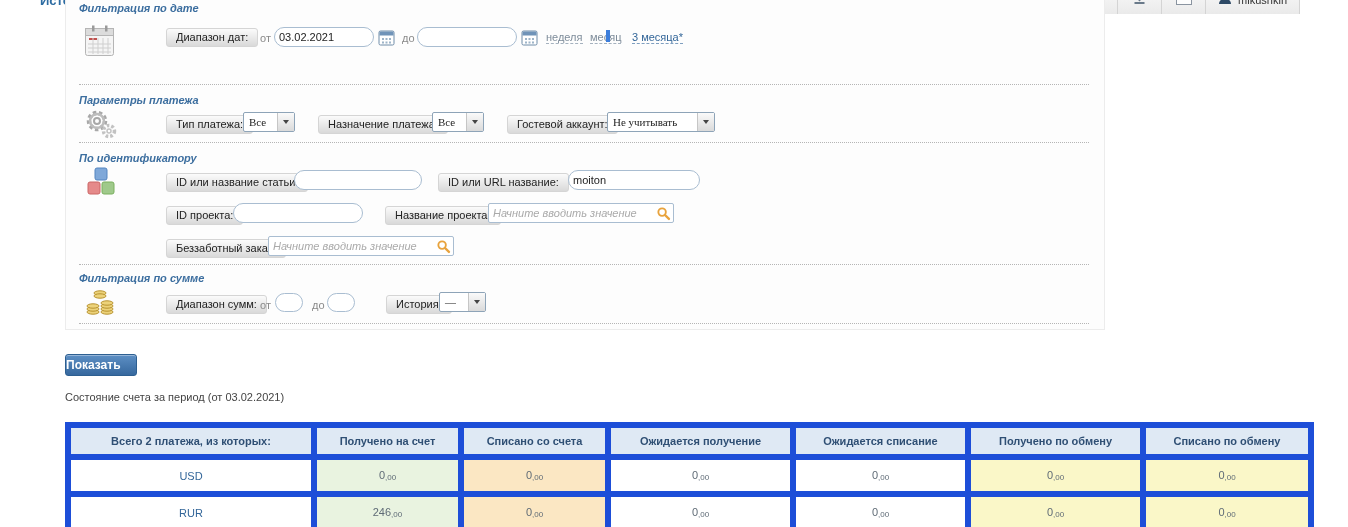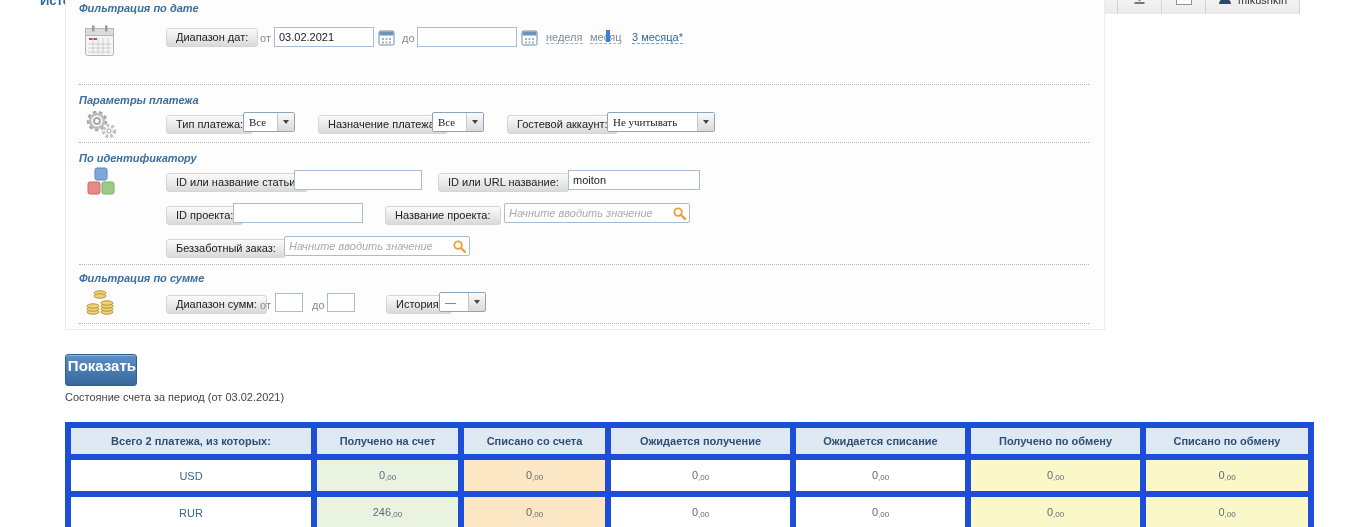--- a/index.html
+++ b/index.html
@@ -20,41 +20,41 @@
   .user-cell{width:auto;padding:0 12px;gap:6px;border-right:1px solid #d4d4d4;}
   .user-cell .uname{font-size:11px;color:#333;}
 
   
   .filter-panel{position:absolute;left:65px;top:-20px;width:1040px;height:350px;background:#fdfdfd;border:1px solid #ececec;box-sizing:border-box;}
   .filter-panel > *{position:absolute;}
   .fp-h{font-size:11px;font-weight:bold;color:#3c6e9f;white-space:nowrap;font-style:italic;}
   .icon32{width:34px;height:34px;}
   .pill{font-size:11px;color:#222;padding:2px 9px 3px;background:linear-gradient(#fbfbfb,#d9d9d9);border:1px solid #d5d5d5;border-radius:3px;white-space:nowrap;box-sizing:border-box;}
   .mini-label{font-size:11px;color:#8a8a8a;white-space:nowrap;}
-  .inp{border:1px solid #a9bdd1;height:20px;box-sizing:border-box;font-size:11px;padding:0 4px;color:#222;background:#fff;border-radius:0;font-family:inherit;}
+  .inp{border:1px solid #a9bdd1;height:20px;box-sizing:border-box;font-size:11px;padding:0 4px;color:#222;background:#fff;border-radius:10px;font-family:inherit;}
   .inp::placeholder{color:#aaa;font-style:italic;}
   .cal-btn{width:17px;height:17px;cursor:pointer;display:inline-flex;}
   .qlink{font-size:11px;color:#7e8c9a;border-bottom:1px dashed #a5b2bf;cursor:pointer;white-space:nowrap;}
   .qlink.accent{color:#336699;border-bottom-color:#7f9fc0;}
   .caret-artifact{width:4px;height:12px;background:#3d7edb;}
   .note{font-size:11px;font-style:italic;color:#828282;white-space:nowrap;}
   .sep{width:1010px;height:0;border-top:1px dotted #b5b5b5;}
   .select{display:flex;align-items:center;justify-content:space-between;height:20px;box-sizing:border-box;border:1px solid #8ea4b8;background:#fff;border-radius:2px;cursor:pointer;}
   .select .sv{font-size:11px;color:#222;padding-left:5px;white-space:nowrap;overflow:hidden;font-family:Liberation Serif, serif;}
   .select .sb{width:16px;align-self:stretch;display:flex;align-items:center;justify-content:center;background:linear-gradient(#fafafa,#dadada);border-left:1px solid #c6c6c6;flex:0 0 auto;}
   .select .sb i{width:0;height:0;border-left:3.5px solid transparent;border-right:3.5px solid transparent;border-top:4px solid #444;}
-  .searchbox{display:flex;align-items:center;height:20px;box-sizing:border-box;border:1px solid #a9bdd1;background:#fff;border-radius:2px;margin-left:16px;}
+  .searchbox{display:flex;align-items:center;height:20px;box-sizing:border-box;border:1px solid #a9bdd1;background:#fff;border-radius:2px;}
   .searchbox input{flex:1;min-width:0;border:none;outline:none;font-size:11px;padding:0 4px;background:transparent;color:#222;font-family:inherit;}
   .searchbox input::placeholder{color:#aaa;font-style:italic;}
   .searchbox .mag{flex:0 0 auto;margin-right:2px;display:inline-flex;}
 
   
-  .btn-show{position:absolute;left:65px;top:354px;width:72px;height:32px;line-height:21px;text-align:right;
+  .btn-show{position:absolute;left:65px;top:354px;width:72px;height:22px;line-height:21px;text-align:left;
     background:linear-gradient(#5d8fc4,#36689e);border:1px solid #2d5f91;border-radius:3px;color:#fff;
-    font-weight:bold;font-size:15px;cursor:pointer;box-shadow:inset 0 1px 0 rgba(255,255,255,.35);box-sizing:border-box;}
+    font-weight:bold;font-size:12px;cursor:pointer;box-shadow:inset 0 1px 0 rgba(255,255,255,.35);box-sizing:border-box;}
   .status-line{position:absolute;left:65px;top:391px;font-size:11px;color:#444;white-space:nowrap;}
 
   
   .acct-table{position:absolute;left:65px;top:422px;width:1243px;border-collapse:collapse;table-layout:fixed;font-size:11px;}
   .acct-table th,.acct-table td{border:6px solid #1d4ed8;text-align:center;padding:0;}
   .acct-table th{height:26px;background:#dfe9f4;color:#2f4f74;font-weight:bold;}
   .acct-table td{height:31px;background:#fff;color:#5f6b76;}
   .acct-table td.cur{color:#336699;}
   .t-green{background:#e9f3e0 !important;}
   .t-orange{background:#fbe7c3 !important;}

